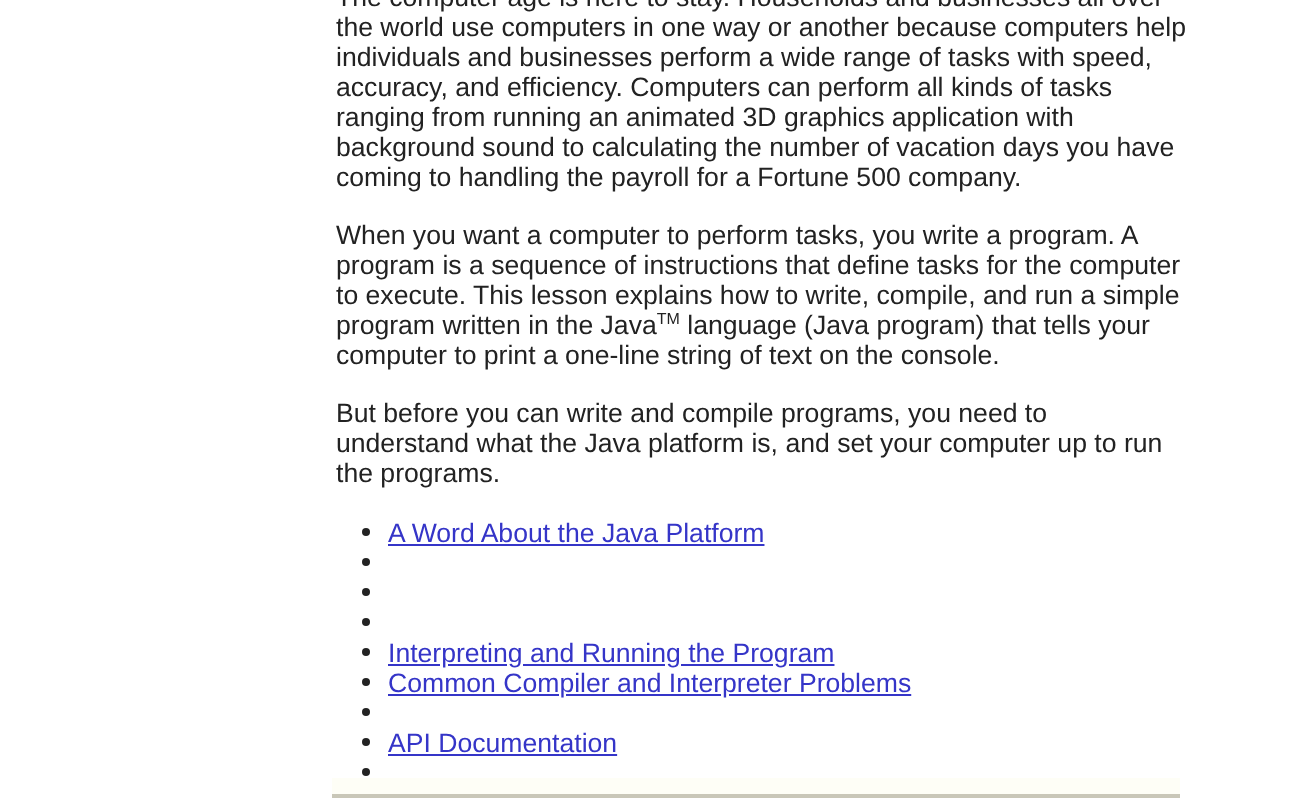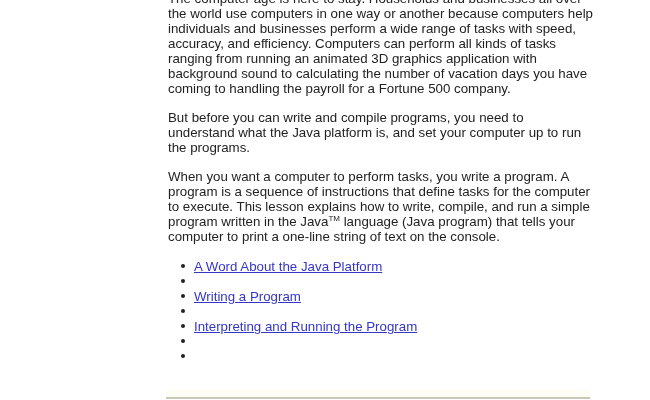--- a/index.html
+++ b/index.html
@@ -73,28 +73,30 @@
       width: 424px;
       height: 2px;
       background: #c9c7b8;
     }
   </style>
 </head>
 <body>
 
 <div class="content">
   <p>The computer age is here to stay. Households and businesses all over the world use computers in one way or another because computers help individuals and businesses perform a wide range of tasks with speed, accuracy, and efficiency. Computers can perform all kinds of tasks ranging from running an animated 3D graphics application with background sound to calculating the number of vacation days you have coming to handling the payroll for a Fortune 500 company.</p>
+  <p><span>When you want a computer to perform tasks, you write a program. A program is a sequence of instructions that define tasks for the computer to execute. This lesson explains how to write, compile, and run a simple program written in the Java</span><sup class="tm">TM</sup><span> language (Java program) that tells your computer to print a one-line string of text on the console.</span></p>
   <p>But before you can write and compile programs, you need to understand what the Java platform is, and set your computer up to run the programs.</p>
-  <p><span>When you want a computer to perform tasks, you write a program. A program is a sequence of instructions that define tasks for the computer to execute. This lesson explains how to write, compile, and run a simple program written in the Java</span><sup class="tm">TM</sup><span> language (Java program) that tells your computer to print a one-line string of text on the console.</span></p>
 
   <ul class="links">
     <li><span class="bullet"></span><a class="link" href="#">A Word About the Java Platform</a></li>
     <li><span class="bullet"></span></li>
-    <li><span class="bullet"></span><a class="link" href="#">Writing a Program</a></li>
+    <li><span class="bullet"></span></li>
     <li><span class="bullet"></span></li>
     <li><span class="bullet"></span><a class="link" href="#">Interpreting and Running the Program</a></li>
+    <li><span class="bullet"></span><a class="link" href="#">Common Compiler and Interpreter Problems</a></li>
     <li><span class="bullet"></span></li>
+    <li><span class="bullet"></span><a class="link" href="#">API Documentation</a></li>
     <li><span class="bullet"></span></li>
   </ul>
 </div>
 
 <div class="cream-band"></div>
 <div class="rule"></div>
 
 </body></html>

